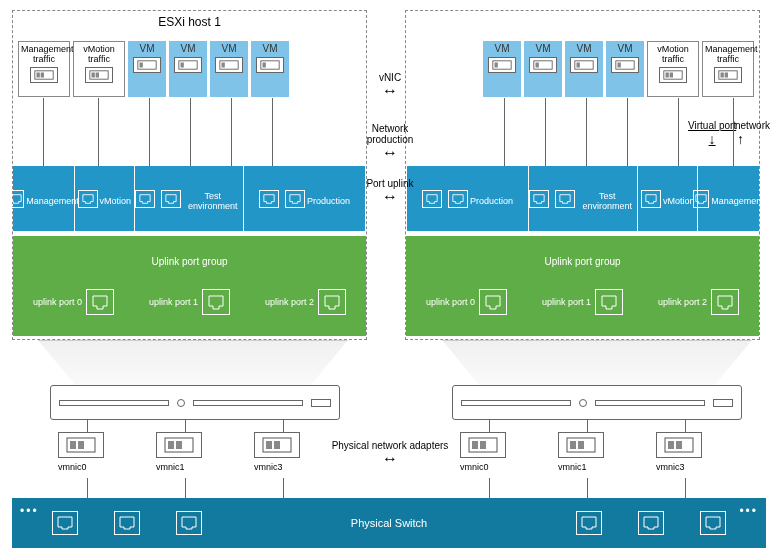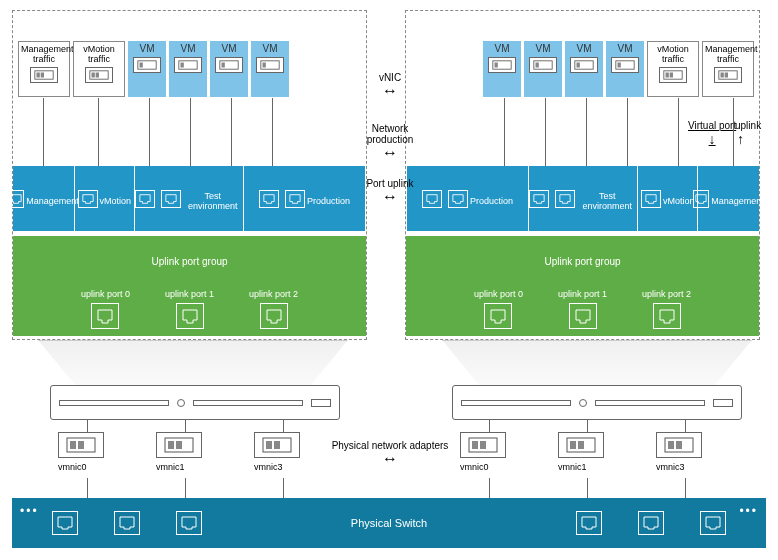--- a/index.html
+++ b/index.html
@@ -80,21 +80,21 @@
   .uplink-row {
     position: absolute;
     top: 225px; left: 0; right: 0; height: 100px;
     background: #5fad46;
     color: #fff;
     text-align: center;
     font-size: 10px;
   }
   .uplink-title { padding: 20px; }
   .uplink-ports { display: flex; justify-content: center; gap: 35px; margin-top: 2px; }
-  .uplink-port { display: flex; flex-direction: column; align-items: center; gap: 4px; font-size: 9px; }
+  .uplink-port { display: flex; flex-direction: row; align-items: center; gap: 4px; font-size: 9px; }
   .uplink-icon { width: 28px; height: 26px; border: 1px solid #fff; display:flex; align-items:center; justify-content:center; }
   .uplink-icon svg { width: 20px; height: 18px; stroke:#fff; fill:none; }
 
   
   .rack {
     position: absolute;
     top: 385px; width: 290px; height: 35px;
     border: 1px solid #666;
     border-radius: 3px;
     display: flex; align-items: center; gap: 8px; padding: 0 8px;
@@ -154,20 +154,21 @@
   }
   .funnel1 { left: 38px; }
   .funnel2 { left: 442px; }
 </style>
 </head>
 <body>
 
 <div class="diagram">
 
   <div class="host host1">
+    <div class="host-title">ESXi host 1</div>
     <div class="top-row">
       <div class="traffic-box">
         <div>Management traffic</div>
         <div class="nic-mini">
             <svg viewBox="0 0 24 12">
               <rect x="1" y="1" width="22" height="10" stroke="#555" fill="none"></rect>
               <rect x="3" y="3" width="4" height="6" fill="#888"></rect>
               <rect x="8" y="3" width="4" height="6" fill="#888"></rect>
             </svg>
           </div>
@@ -576,21 +577,21 @@
   <div class="clabel" style="top:440px; width:130px; left:325px">
     <span>Physical network adapters</span><br>
     <span class="arrow-h">↔</span>
   </div>
 
   <div class="side-label" style="top:120px; left:688px; text-align:center;text-decoration:underline;">
     <span>Virtual port</span><br>
     <span class="arrow-char">↓</span>
   </div>
   <div class="side-label" style="top:120px; left:735px;">
-    <span>uplink</span><br>
+    <span>network</span><br>
     <span class="arrow-char" style="margin-left:2px">↑</span>
   </div>
 
   <div class="line vline" style="left:43px; top:98px; height:68px"></div>
   <div class="line vline" style="left:98px; top:98px; height:68px"></div>
   <div class="line vline" style="left:149px; top:98px; height:68px"></div>
   <div class="line vline" style="left:190px; top:98px; height:68px"></div>
   <div class="line vline" style="left:231px; top:98px; height:68px"></div>
   <div class="line vline" style="left:272px; top:98px; height:68px"></div>
 

